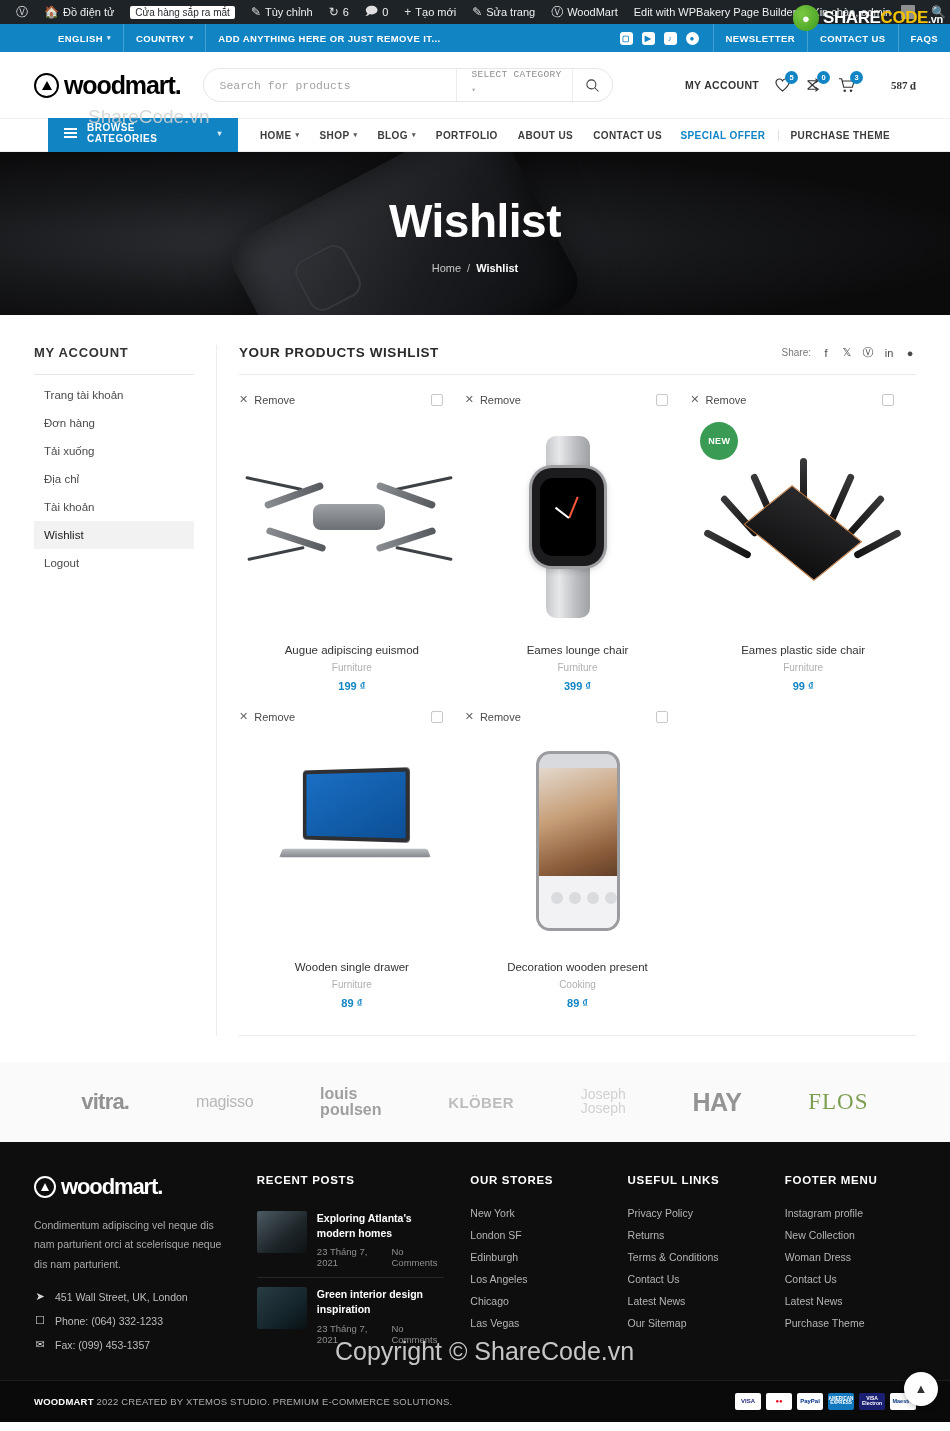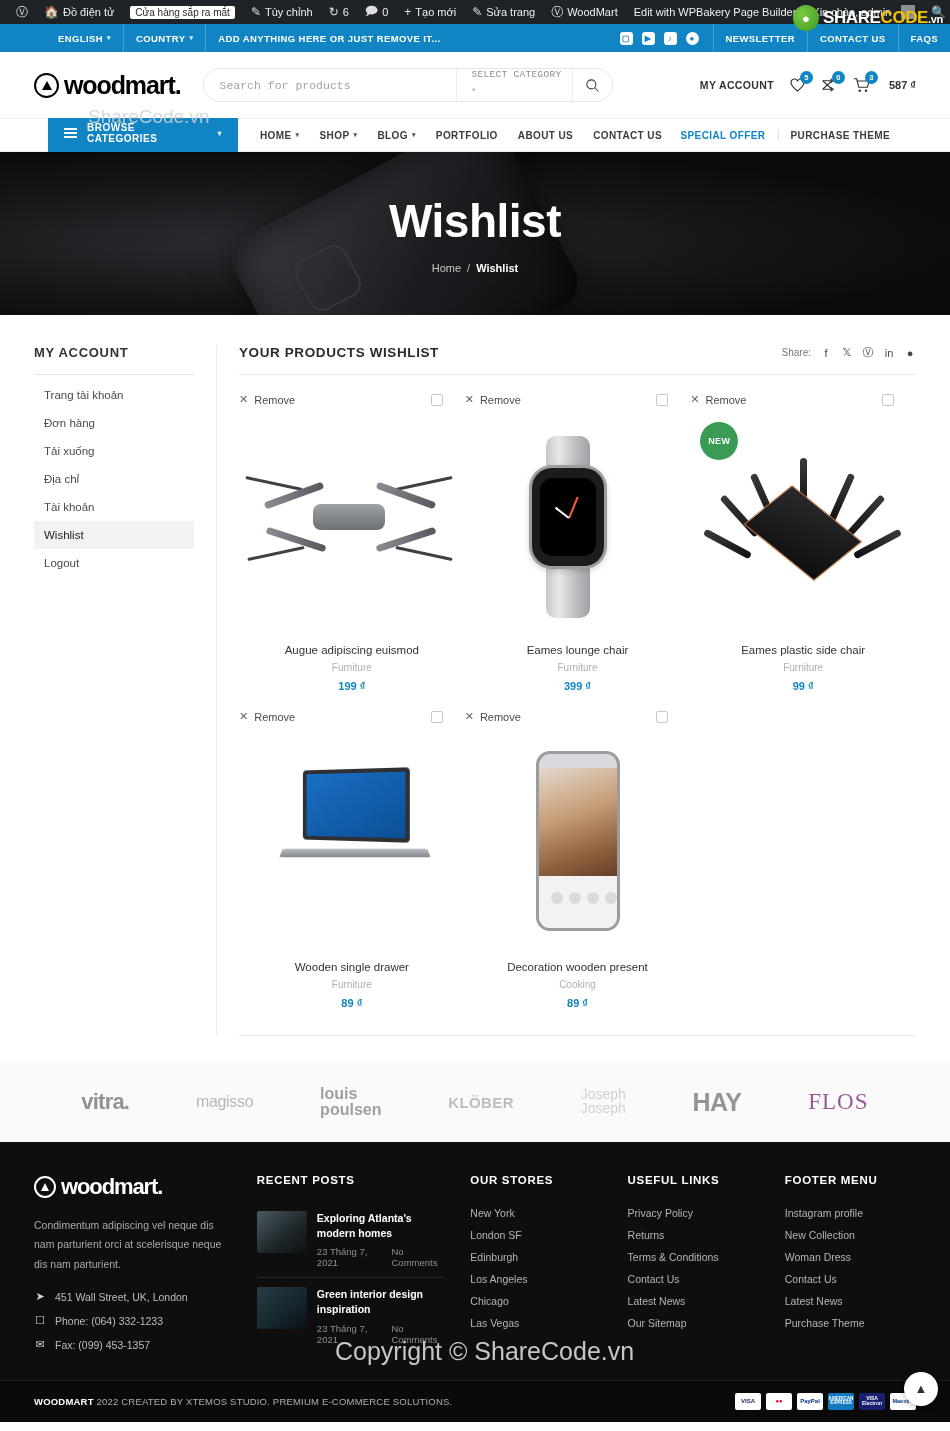--- a/index.html
+++ b/index.html
@@ -104,21 +104,21 @@
   .myaccount {
     font-size: 10.5px; font-weight: 700; letter-spacing: .35px;
     color: #333; cursor: pointer; white-space: nowrap;
   }
   .icbtn { position: relative; cursor: pointer; display: flex; align-items: center; }
   .cnt {
     position: absolute; top: -6px; right: -7px; background: #1184c4; color: #fff;
     font-size: 7.5px; min-width: 13px; height: 13px; border-radius: 50%;
     display: flex; align-items: center; justify-content: center; font-weight: 700;
   }
-  .carttotal { font-size: 11px; font-weight: 700; color: #333; margin-left: 3px; }
+  .carttotal { font-size: 11px; font-weight: 700; color: #333; margin-left: 20px; font-family: Liberation Serif, serif; }
 
   
   .mainnav {
     height: 34px; display: flex; align-items: stretch;
     padding: 0 48px; border-top: 1px solid #f0f0f0;
     border-bottom: 1px solid #ececec; background: #fff;
   }
   .browsecats {
     background: #1184c4; color: #fff; width: 190px; display: flex;
     align-items: center; gap: 10px; padding: 0 16px; font-size: 10px;
@@ -314,21 +314,21 @@
     background: #fafafa; height: 80px; display: flex; align-items: center;
     justify-content: space-around; padding: 0 48px; margin-top: 26px;
   }
   .brand { color: #b4b4b4; opacity: .72; white-space: nowrap; }
   .b-vitra { font-size: 22px; font-weight: 700; color: #6a6a6a; letter-spacing: -.8px; }
   .b-magisso { font-size: 16px; color: #9e9e9e; letter-spacing: -.3px; }
   .b-louis { font-size: 16px; font-weight: 700; color: #7c7c7c; line-height: .98; }
   .b-klober { font-size: 15px; font-weight: 700; color: #a6a6a6; letter-spacing: .4px; }
   .b-joseph { font-size: 14px; color: #c2c2c2; line-height: .98; }
   .b-hay { font-size: 25px; font-weight: 700; color: #6e6e6e; letter-spacing: -.5px; }
-  .b-flos { font-size: 23px; color: #701a75; font-family: "Liberation Serif", serif; letter-spacing: 1px; }
+  .b-flos { font-size: 23px; color: #4d7c0f; font-family: "Liberation Serif", serif; letter-spacing: 1px; }
 
   
   .footer { background: #0e0e0e; color: #c9c9c9; padding: 32px 34px 26px 34px; display: flex; gap: 26px; }
   .fcol-1 { width: 210px; }
   .flogo { display: flex; align-items: center; gap: 5px; }
   .flogo .logo-mark { border-color: #fff; width: 22px; height: 22px; border-width: 2px; }
   .flogo .logo-mark::after { border-bottom-color: #fff; border-left-width: 4px; border-right-width: 4px; border-bottom-width: 8px; }
   .flogo .logo-text { font-size: 22px; color: #fff; }
   .fdesc { font-size: 10.5px; line-height: 1.85; color: #a9a9a9; margin-top: 16px; }
   .fcontact { margin-top: 16px; display: flex; flex-direction: column; gap: 11px; }

